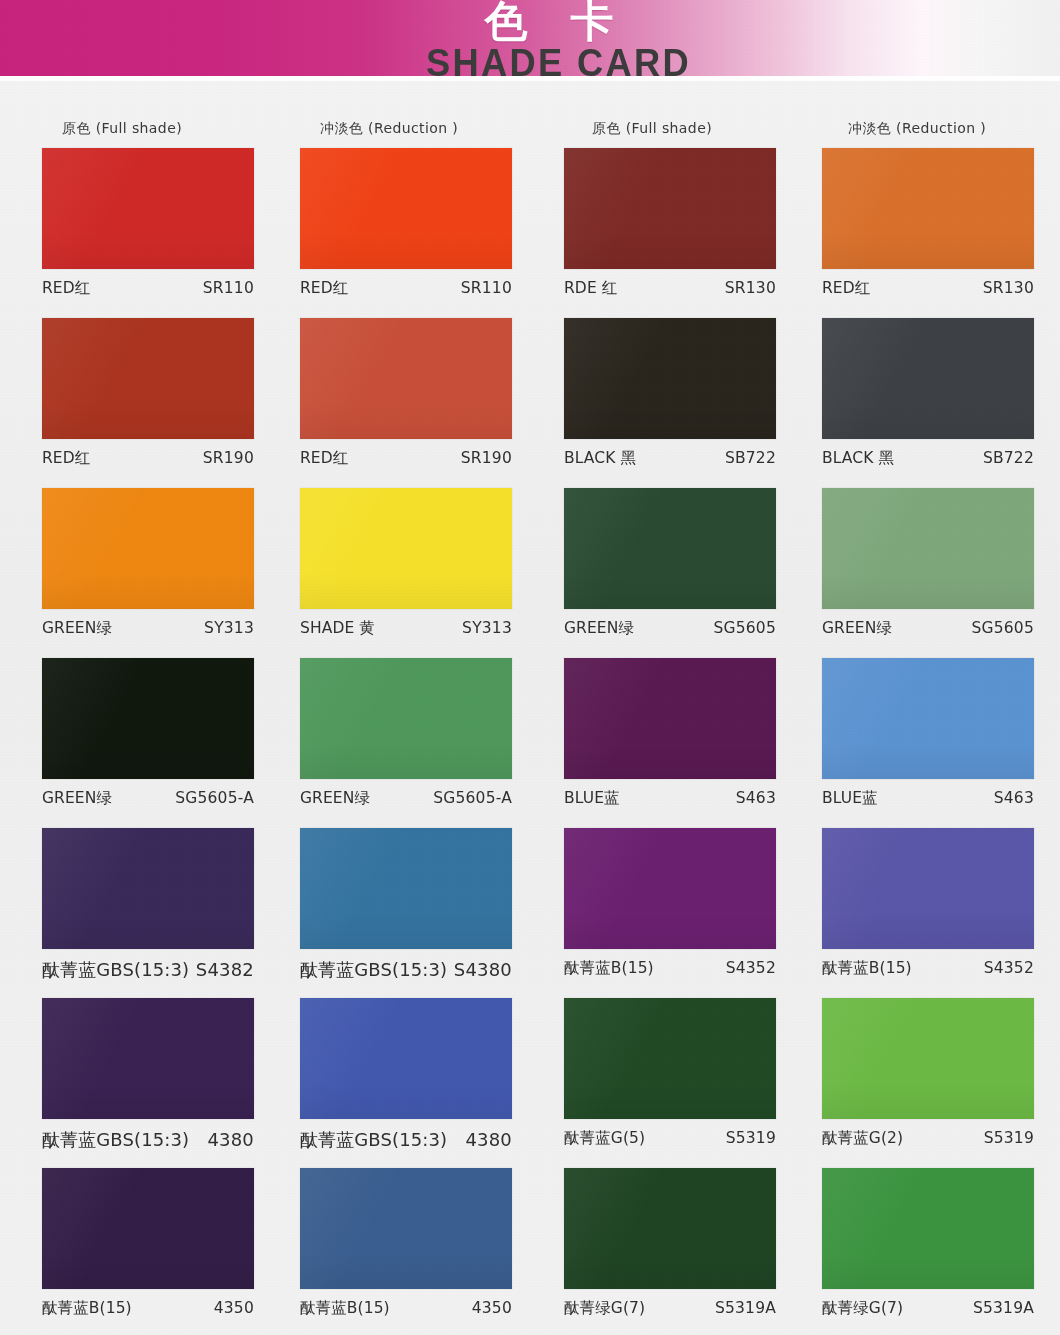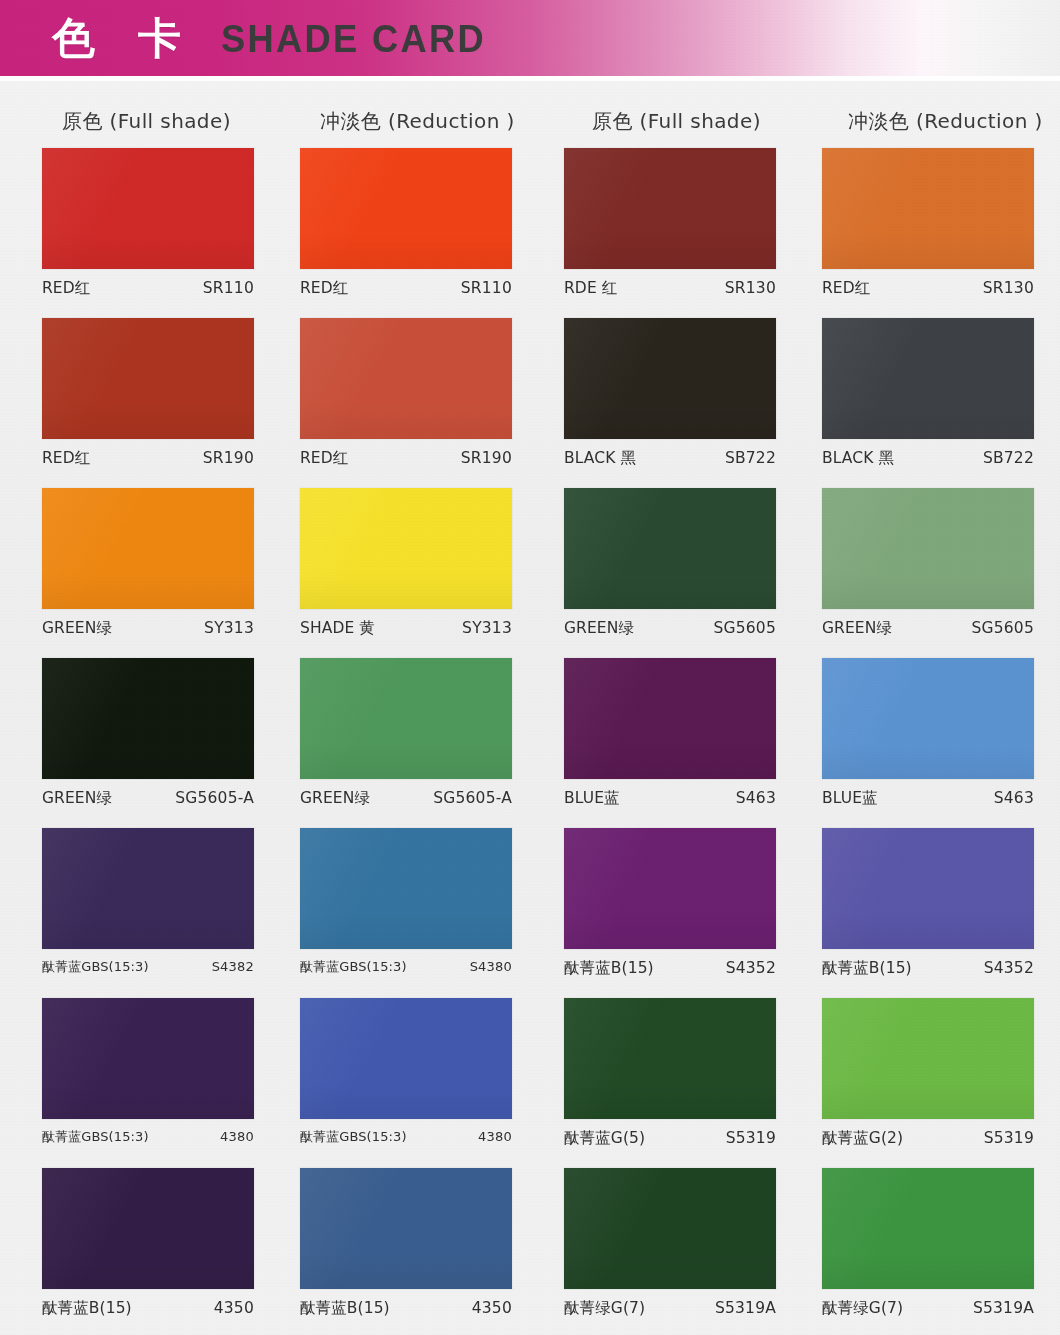--- a/index.html
+++ b/index.html
@@ -44,20 +44,21 @@
   #header-inner {
     position: absolute;
     left: 0;
     top: 0;
     width: 1060px;
     height: 76px;
     display: flex;
     align-items: center;
     padding-left: 52px;
     box-sizing: border-box;
+    flex-direction: column;
   }
   #title-cn {
     font-family: "DejaVu Sans", "Liberation Sans", sans-serif;
     font-size: 43px;
     font-weight: 700;
     color: #ffffff;
     letter-spacing: 14px;
     line-height: 1;
     white-space: nowrap;
     text-shadow: 0 1px 1px rgba(120,10,70,.25);
@@ -86,22 +87,22 @@
   
   #col-headers {
     position: absolute;
     left: 0;
     top: 108px;
     width: 1060px;
     height: 34px;
   }
   .col-header {
     position: absolute;
-    top: 0;
-    font-size: 20px;
+    top: 12px;
+    font-size: 14px;
     color: #3a3a3a;
     font-family: "DejaVu Sans", "Liberation Sans", sans-serif;
     white-space: nowrap;
     letter-spacing: .4px;
   }
 
   
   #swatch-grid {
     position: absolute;
     left: 0;
@@ -139,21 +140,21 @@
     color: #303030;
     font-family: "DejaVu Sans", "Liberation Sans", sans-serif;
     white-space: nowrap;
   }
   .swatch-name {
     letter-spacing: .1px;
   }
   .swatch-code {
     letter-spacing: .2px;
   }
-  .swatch-cell.compact2 .swatch-caption { font-size: 13px; }
+  .swatch-cell.compact2 .swatch-caption { font-size: 18px; }
 
   
   #grain {
     position: absolute;
     inset: 0;
     pointer-events: none;
     background-image:
       repeating-linear-gradient(0deg, rgba(0,0,0,.012) 0 1px, rgba(255,255,255,0) 1px 3px),
       repeating-linear-gradient(90deg, rgba(0,0,0,.010) 0 1px, rgba(255,255,255,0) 1px 3px);
     opacity: .55;

